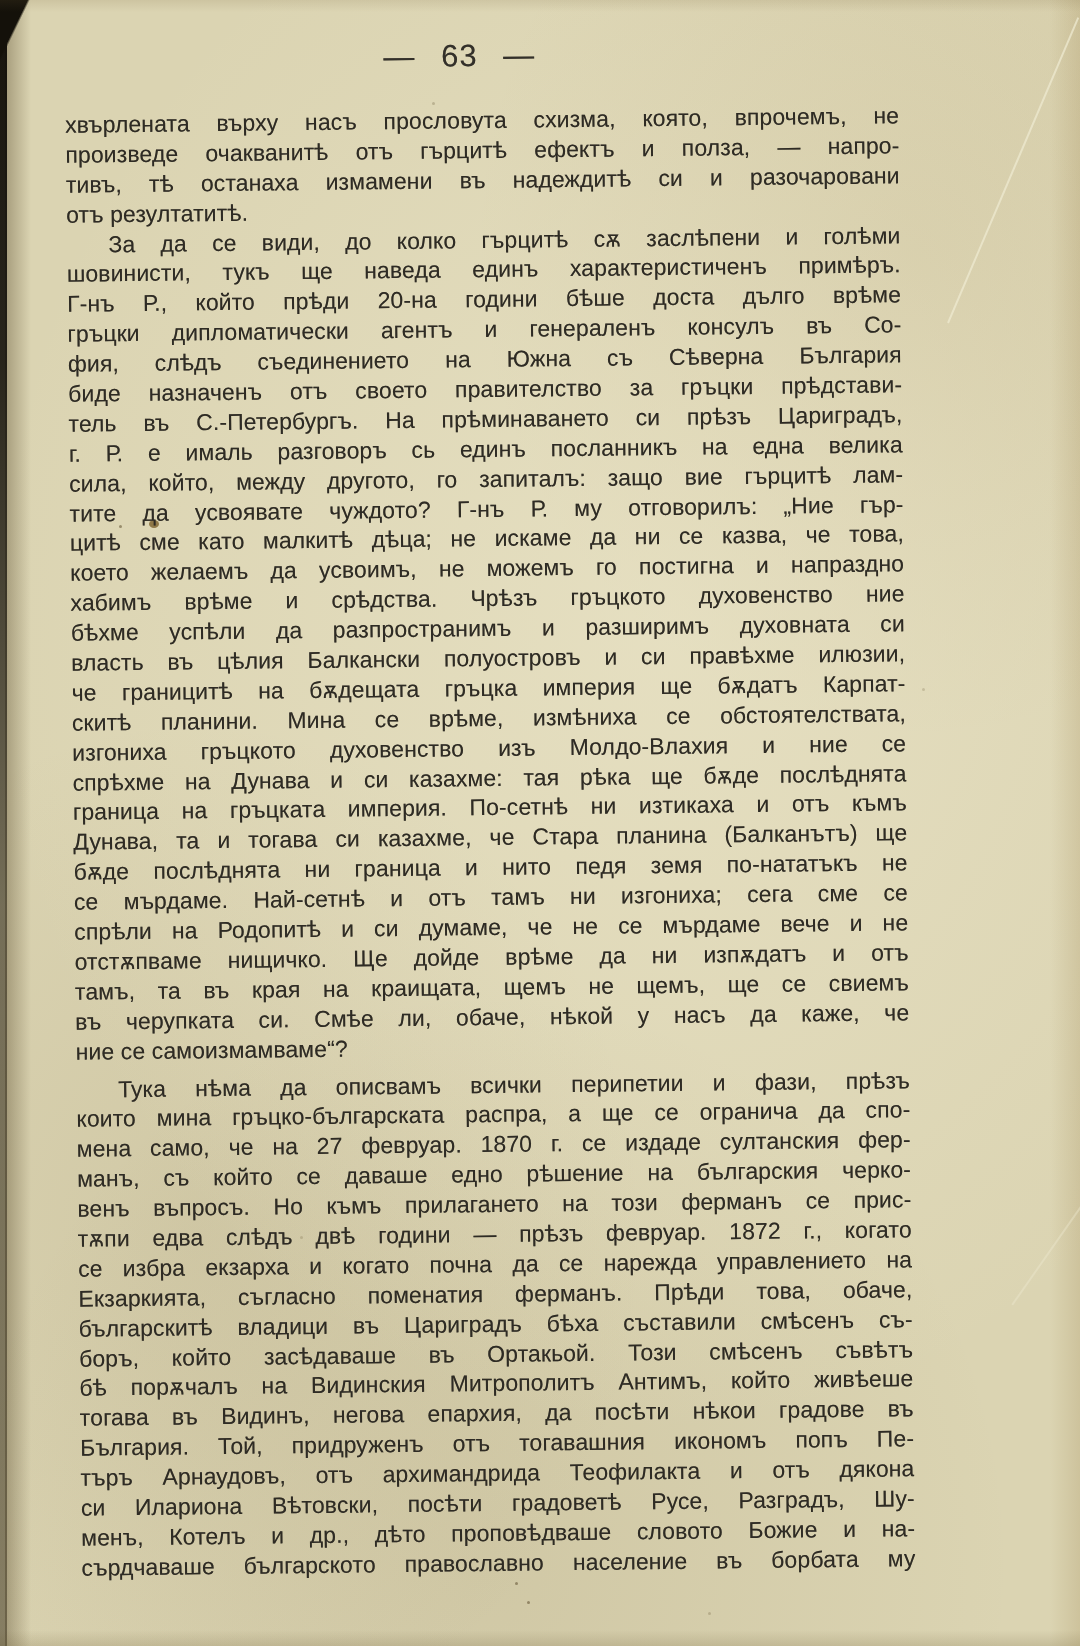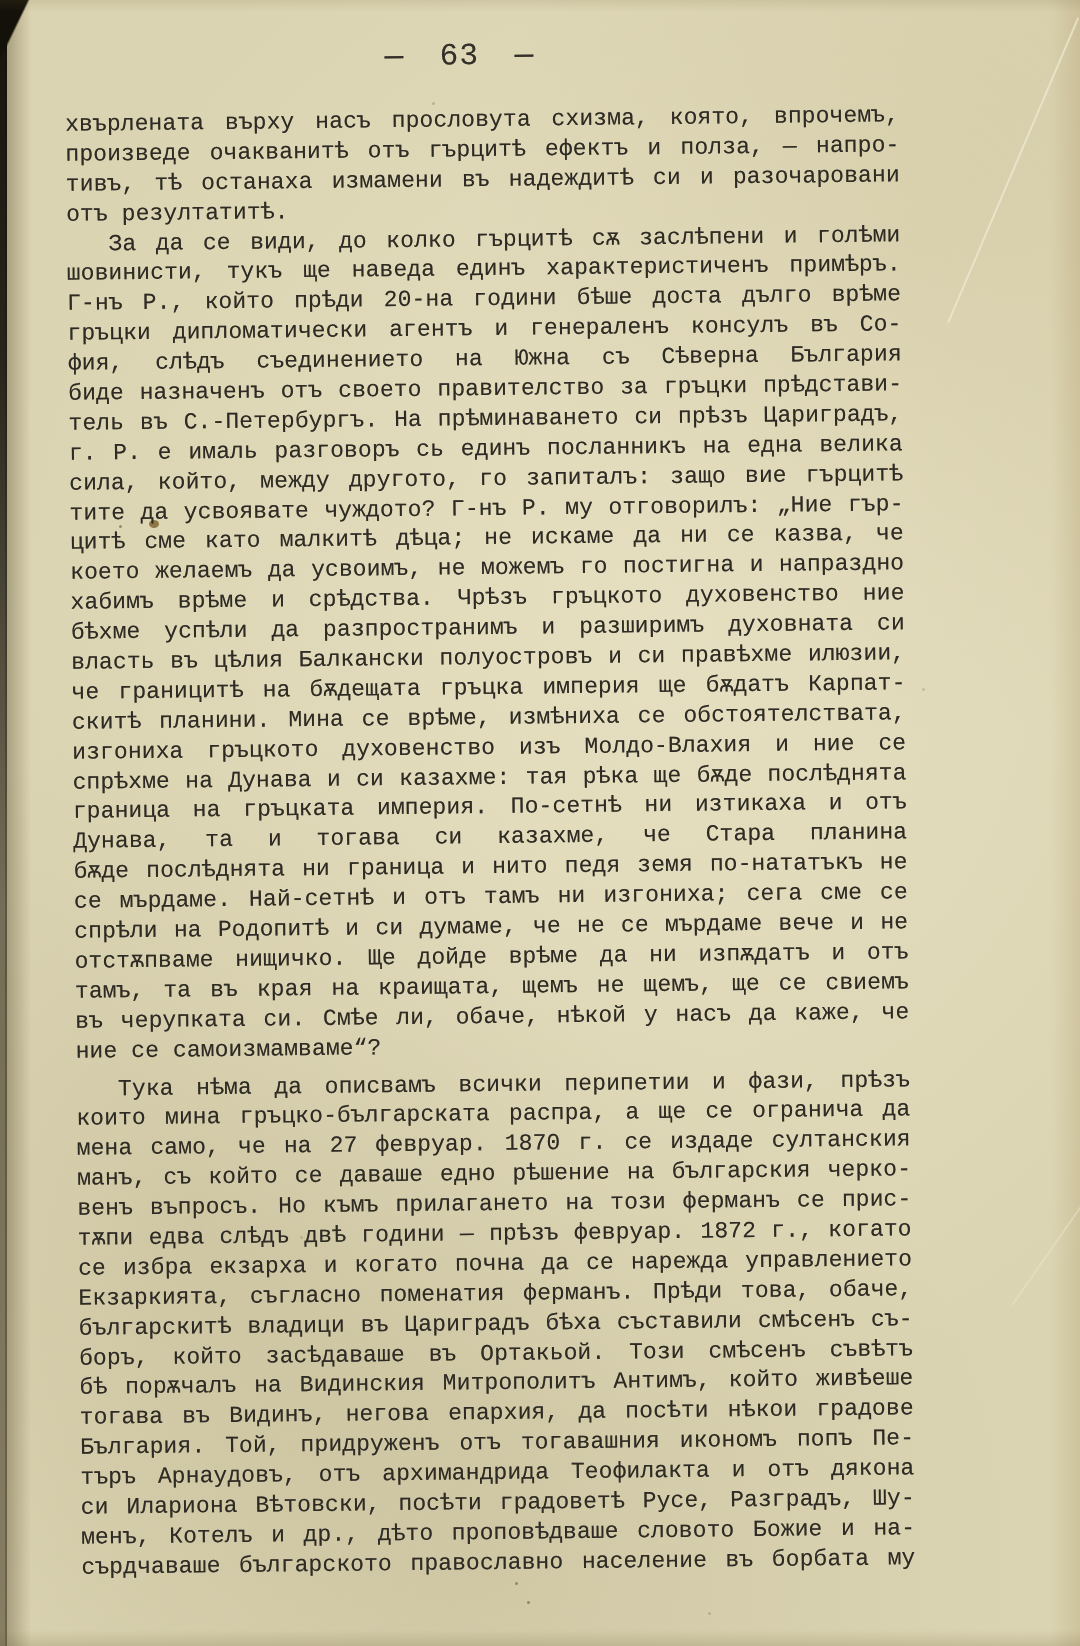--- a/index.html
+++ b/index.html
@@ -14,21 +14,21 @@
     position: relative;
     width: 1080px;
     height: 1646px;
     background-color: #dbd4b2;
     background-image:
       radial-gradient(90% 70% at 62% 38%, rgba(238,232,205,0.55) 0%, rgba(238,232,205,0) 70%),
       radial-gradient(60% 45% at 18% 75%, rgba(120,100,60,0.10) 0%, rgba(120,100,60,0) 70%),
       radial-gradient(55% 40% at 85% 15%, rgba(150,125,70,0.12) 0%, rgba(150,125,70,0) 75%),
       radial-gradient(70% 50% at 45% 95%, rgba(110,92,52,0.10) 0%, rgba(110,92,52,0) 70%);
     overflow: hidden;
-    font-family: Liberation Mono, monospace;
+    font-family: Liberation Sans, sans-serif;
   }
   
   .vignette {
     position: absolute; inset: 0; pointer-events: none;
     background: radial-gradient(135% 120% at 55% 45%, rgba(0,0,0,0) 62%, rgba(88,72,38,0.20) 100%);
   }
   
   .edge-left {
     position: absolute; left: 0; top: 0; bottom: 0; width: 7px;
     background: linear-gradient(to bottom,

